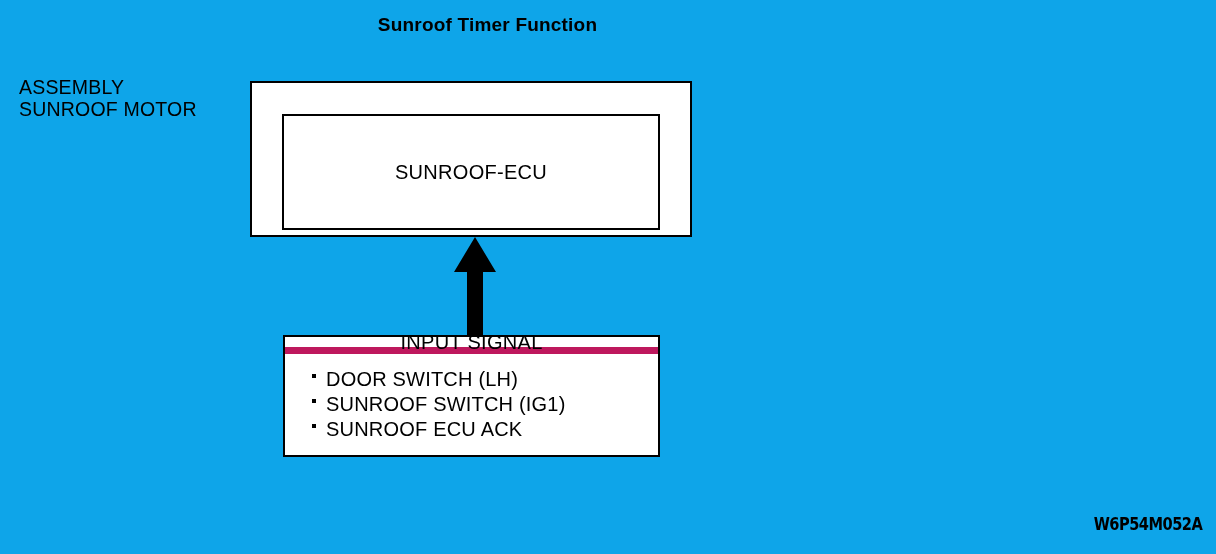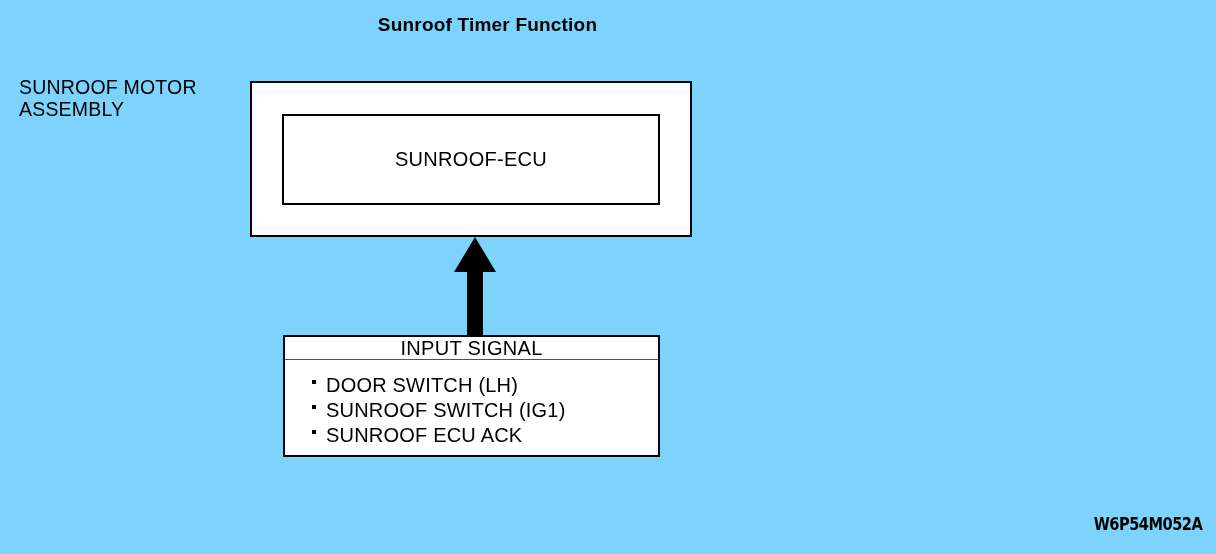--- a/index.html
+++ b/index.html
@@ -8,21 +8,21 @@
     background: #ffffff;
   }
   body {
     font-family: "Liberation Sans", sans-serif;
     color: #000000;
   }
   #canvas {
     position: relative;
     width: 1216px;
     height: 554px;
-    background: #7dd3fc;
+    background: #0ea5e9;
     overflow: hidden;
   }
 
   
   .title {
     position: absolute;
     left: 0;
     top: 14px;
     width: 975px;
     text-align: center;
@@ -57,21 +57,21 @@
     box-sizing: border-box;
     background: #ffffff;
   }
 
   
   .ecu-box {
     position: absolute;
     left: 282px;
     top: 114px;
     width: 378px;
-    height: 91px;
+    height: 116px;
     border: 2px solid #000000;
     box-sizing: border-box;
     background: #ffffff;
     display: flex;
     align-items: center;
     justify-content: center;
   }
   .ecu-label {
     font-size: 20px;
     letter-spacing: 0.3px;
@@ -95,22 +95,22 @@
     position: absolute;
     left: 283px;
     top: 335px;
     width: 377px;
     height: 122px;
     border: 2px solid #000000;
     box-sizing: border-box;
     background: #ffffff;
   }
   .input-header {
-    height: 23px;
-    border-bottom: 1px solid #be185d;
+    height: 17px;
+    border-bottom: 7px solid #be185d;
     box-sizing: border-box;
     display: flex;
     align-items: center;
     justify-content: center;
   }
   .input-header-text {
     font-size: 20px;
     letter-spacing: 0.3px;
     white-space: nowrap;
   }
@@ -152,22 +152,22 @@
   }
 </style>
 </head>
 <body>
 
 <div id="canvas">
 
   <div class="title">Sunroof Timer Function</div>
 
   <div class="assembly-label">
+    <span class="line">ASSEMBLY</span>
     <span class="line">SUNROOF MOTOR</span>
-    <span class="line">ASSEMBLY</span>
   </div>
 
   <div class="outer-box"></div>
 
   <div class="ecu-box">
     <span class="ecu-label">SUNROOF-ECU</span>
   </div>
 
   <div class="arrow">
     <svg width="44" height="100" viewBox="0 0 44 100" xmlns="http://www.w3.org/2000/svg">

